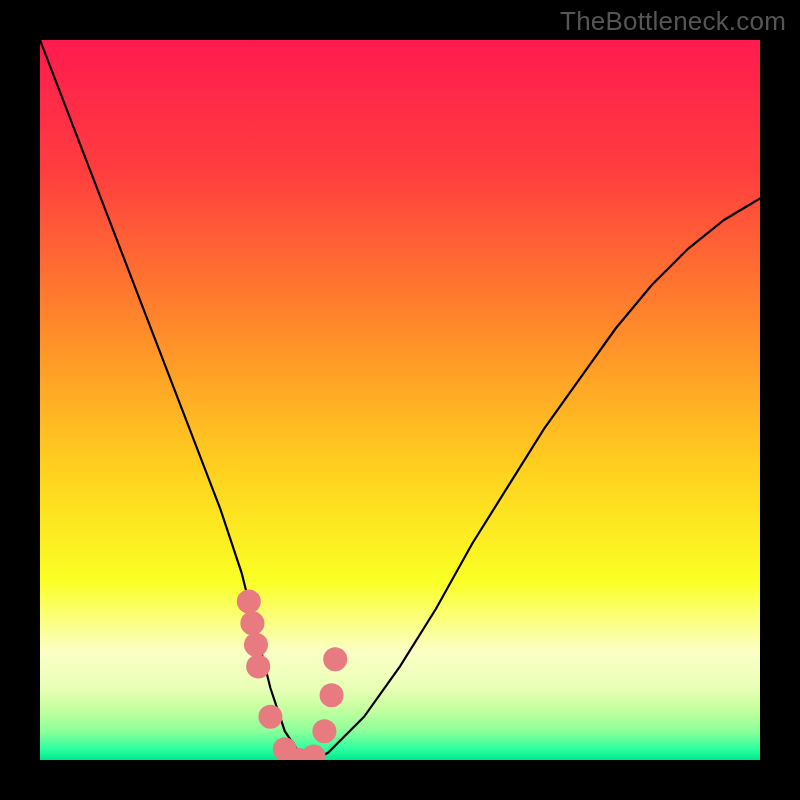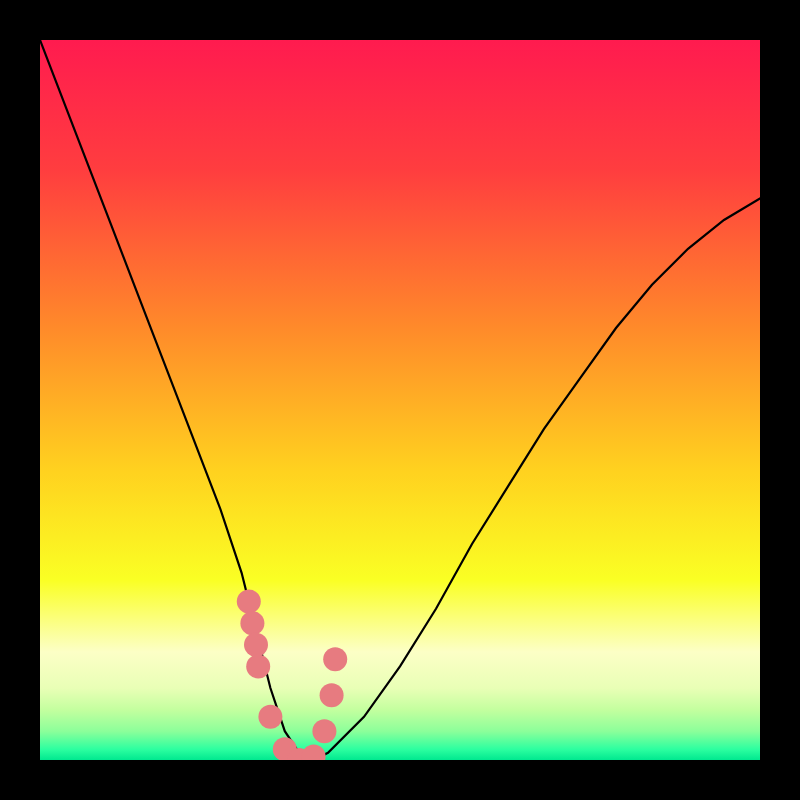--- a/index.html
+++ b/index.html
@@ -45,20 +45,21 @@
     inset: 0;
     width: 100%;
     height: 100%;
   }
 </style>
 </head>
 <body>
 
 <div class="frame">
 
+  <div class="watermark">TheBottleneck.com</div>
 
   <div class="plot-area">
 
     <svg class="gradient-bg" viewBox="0 0 720 720" preserveAspectRatio="none">
       <defs>
         <linearGradient id="bgGrad" x1="0" y1="0" x2="0" y2="1">
             <stop offset="0%" stop-color="#ff1b4f"></stop>
             <stop offset="18%" stop-color="#ff3d3f"></stop>
             <stop offset="40%" stop-color="#ff8a2a"></stop>
             <stop offset="60%" stop-color="#ffd21f"></stop>

